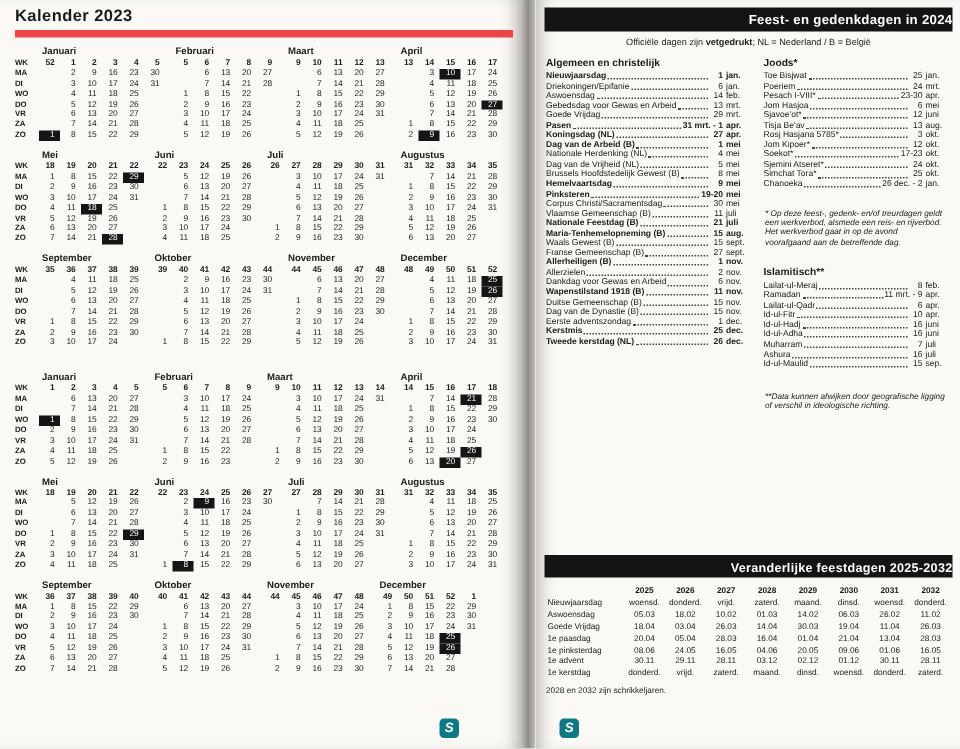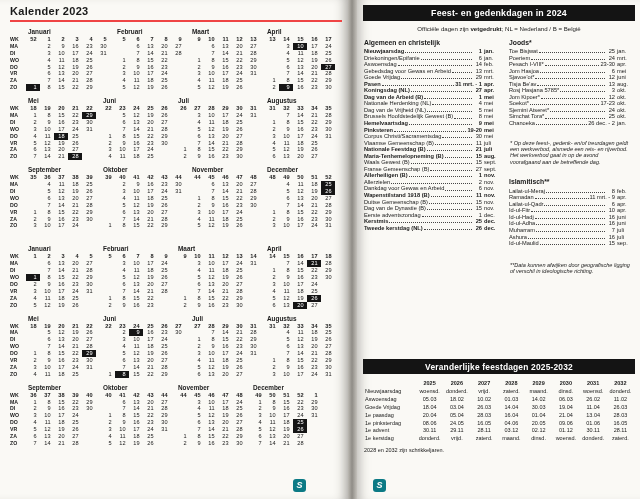--- a/index.html
+++ b/index.html
@@ -11,48 +11,48 @@
   }
   .spread{display:flex;width:640px;height:499px}
   .page{background:#faf9f5;height:499px;position:relative}
   .page.left{width:348px;box-shadow:inset -10px 0 12px -8px rgba(40,35,30,.45)}
   .gutter{width:9px;background:linear-gradient(90deg,#bcb9b3,#8f8c86 45%,#c4c1bb)}
   .page.right{flex:1;box-shadow:inset 10px 0 12px -8px rgba(40,35,30,.35);padding:5px 5px 0 6px}
 
   
   .cal-section{padding:5px 6px 0 10px}
   .cal-section.s2{padding-top:10px}
-  .cal-title{font-size:11px;font-weight:700;letter-spacing:.3px;border-bottom:2px solid #ef4444;padding-bottom:3px;margin-bottom:6px}
+  .cal-title{font-size:11px;font-weight:700;letter-spacing:.3px;border-bottom:5px solid #ef4444;padding-bottom:3px;margin-bottom:6px}
   .cal-band{display:flex;align-items:flex-end;margin-bottom:6px}
   .cal-labels{display:flex;flex-direction:column;width:16px}
   .cal-labels .lab{height:6.9px;line-height:6.9px;font-size:5.2px;font-weight:700}
   .cal-month{margin-right:5px}
   .cal-month-name{font-size:6.4px;font-weight:700;height:8px;line-height:8px;padding-left:2px}
   .cal-grid{display:grid}
   .c{height:6.9px;line-height:6.9px;font-size:5.6px;text-align:right;padding-right:3.5px;white-space:nowrap}
   .c.wk{font-weight:700}
   .c.hl{background:var(--hl,#151515);color:#fff}
 
   
-  .rp-bar{background:var(--bar,#141414);color:#fff;font-weight:700;font-size:8.8px;text-align:center;padding:3px 0 2.5px;letter-spacing:.2px}
+  .rp-bar{background:var(--bar,#141414);color:#fff;font-weight:700;font-size:8.8px;text-align:right;padding:3px 0 2.5px;letter-spacing:.2px}
   .rp-subtitle{font-size:6.1px;text-align:center;margin:4px 0 7px}
   .rp-subtitle .b{font-weight:700}
   .rp-cols{display:flex;gap:8px;min-height:316px;padding:0 1px}
   .rp-col-left{width:137px}
   .rp-col-right{flex:1}
   .rp-heading{font-size:6.8px;font-weight:700;margin-bottom:2.5px}
   .rp-heading.isl{margin-top:13px}
   .item{display:flex;align-items:flex-end;font-size:5.7px;line-height:6.55px;white-space:nowrap}
   .item .dots{flex:1 1 auto;border-bottom:1px dotted #454545;margin:0 1px 1.5px 1px;min-width:3px}
   .item .num{flex:0 0 auto;text-align:right;min-width:9px}
   .item .mon{flex:0 0 auto;width:19px;padding-left:2px}
   .item.bold{font-weight:700}
   .note{font-size:5.5px;font-style:italic;line-height:6.4px;margin:13px 4px 0 1px;max-width:130px}
   .note.n2{margin-top:15px}
-  .mv-bar{margin-top:4px;font-size:8.4px}
+  .mv-bar{margin-top:15px;font-size:8.4px}
   .mv-table{padding:6px 1px 0}
   .mv-row{display:grid;grid-template-columns:52px repeat(8,1fr)}
   .mv-row>div{font-size:5.5px;line-height:7.9px;white-space:nowrap}
   .mv-lab{text-align:left;padding-left:1px}
   .mv-val{text-align:center}
   .mv-head .mv-val{font-weight:700}
   .mv-foot{font-size:5.5px;padding:4px 1px 0}
 
   
   .logo{position:absolute;bottom:7px;width:13px;height:13px;border-radius:3px;background:var(--logo,#0c7a85);color:#fff;text-align:center;font-size:9px;line-height:13px;font-weight:700;font-style:italic}

